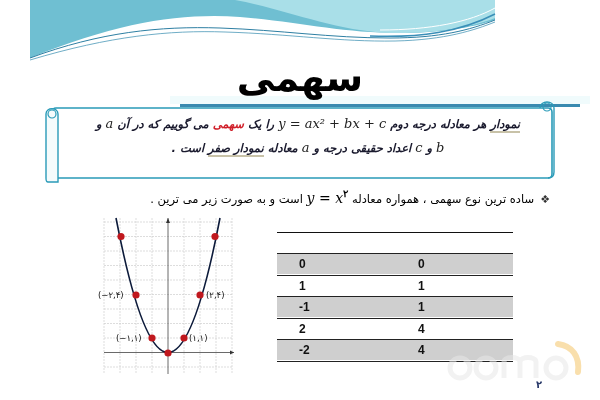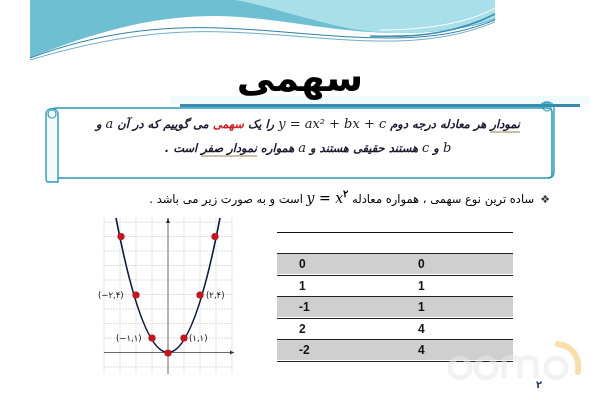--- a/index.html
+++ b/index.html
@@ -50,26 +50,26 @@
   <circle cx="8" cy="14" r="4" fill="none" stroke="#2a9bb8" stroke-width="1.2"></circle>
   <path d="M496,8 C496,0 510,0 510,8 L510,72 C510,78 506,78 504,78" fill="none" stroke="#2a9bb8" stroke-width="1.4"></path>
   <circle cx="503" cy="7" r="4" fill="none" stroke="#2a9bb8" stroke-width="1.2"></circle>
 </svg>
 
 <div class="scroll-text">
   <div>
     <span class="ul">نمودار</span><span> هر معادله درجه دوم </span><span class="math" dir="ltr">y = ax² + bx + c</span><span> را یک </span><span class="red">سهمی</span><span> می گوییم که در آن </span><span class="math">a</span><span> و</span>
   </div>
   <div>
-    <span class="math">b</span><span> و </span><span class="math">c</span><span> هستند حقیقی هستند و </span><span class="math">a</span><span> همواره </span><span class="ul">نمودار صفر</span><span> است .</span>
+    <span class="math">b</span><span> و </span><span class="math">c</span><span> اعداد حقیقی درجه و </span><span class="math">a</span><span> معادله </span><span class="ul">نمودار صفر</span><span> است .</span>
   </div>
 </div>
 
 <div class="bullet-line">
-  <span class="bullet-icon">❖</span><span>ساده ترین نوع سهمی ، همواره معادله </span><span class="math" dir="ltr"><span>y = x</span><span class="sup">۲</span></span><span> است و به صورت زیر می باشد .</span>
+  <span class="bullet-icon">❖</span><span>ساده ترین نوع سهمی ، همواره معادله </span><span class="math" dir="ltr"><span>y = x</span><span class="sup">۲</span></span><span> است و به صورت زیر می ترین .</span>
 </div>
 
 <svg class="graph" viewBox="0 0 150 170">
   <g stroke="#cfcfcf" stroke-width="0.7" stroke-dasharray="2,1">
     <line x1="8" y1="6" x2="8" y2="162"></line>
       <line x1="24" y1="6" x2="24" y2="162"></line>
       <line x1="40" y1="6" x2="40" y2="162"></line>
     <line x1="56" y1="6" x2="56" y2="162"></line>
       <line x1="88" y1="6" x2="88" y2="162"></line>
       <line x1="104" y1="6" x2="104" y2="162"></line>

